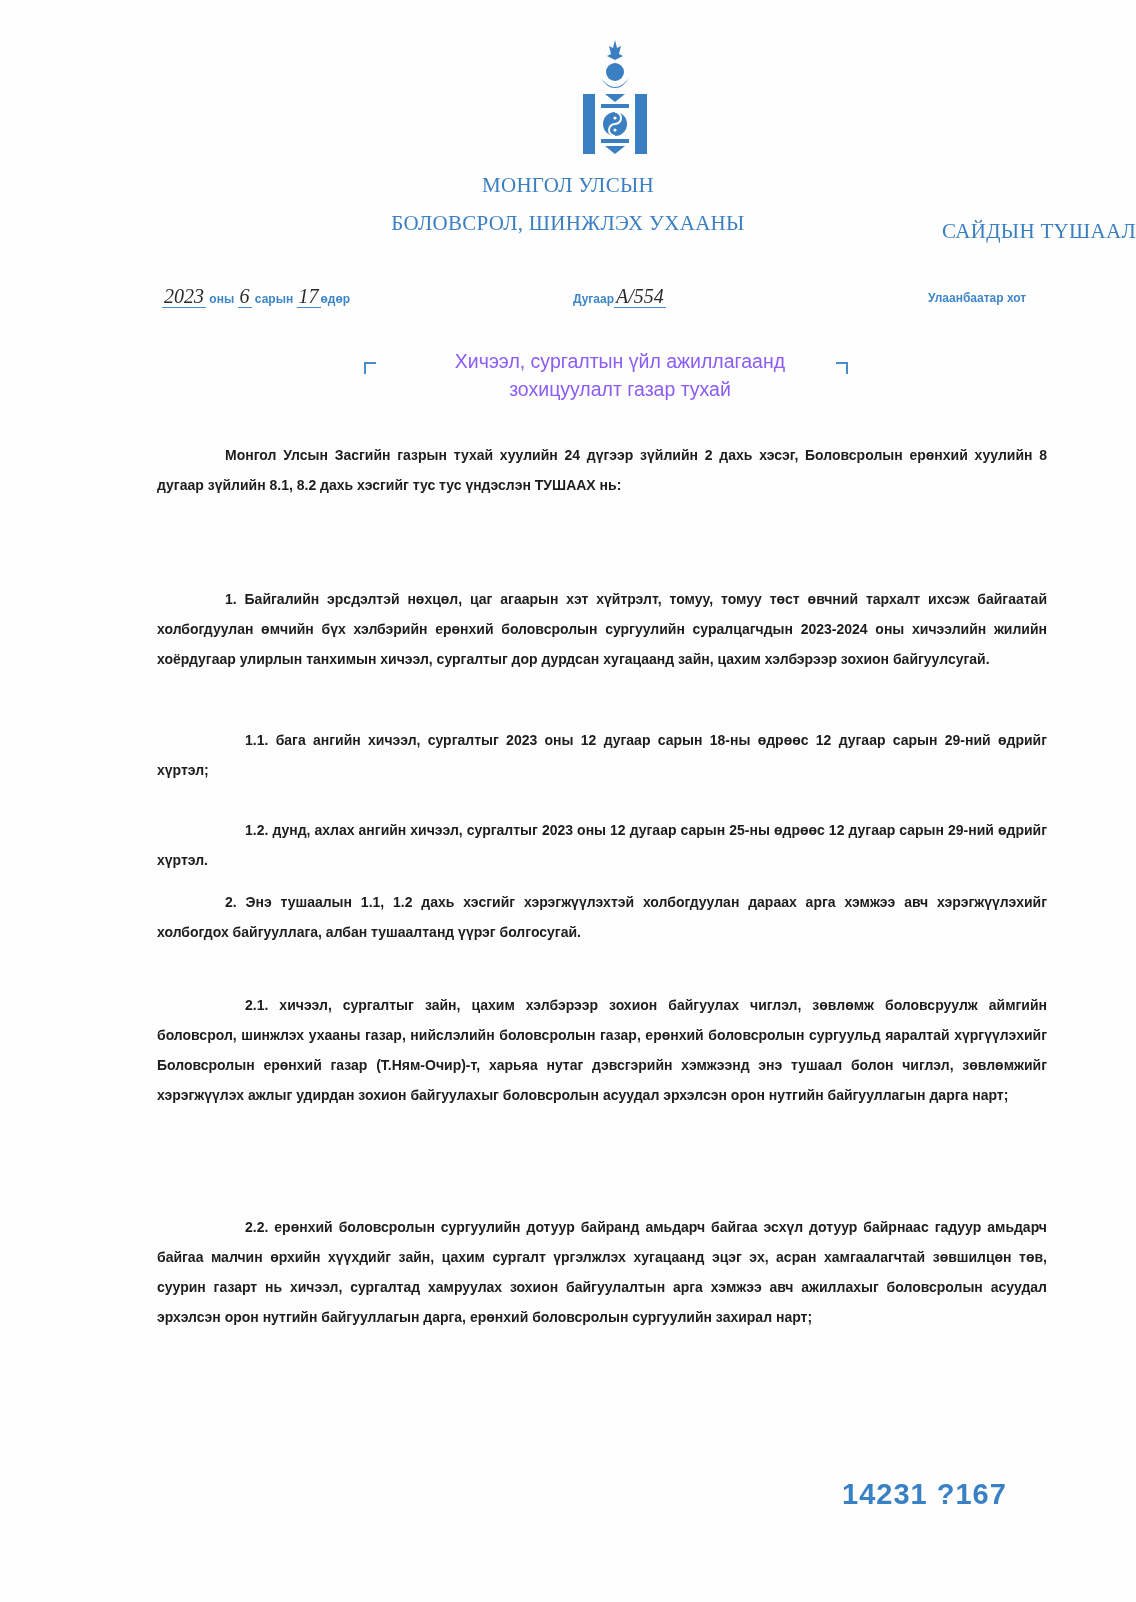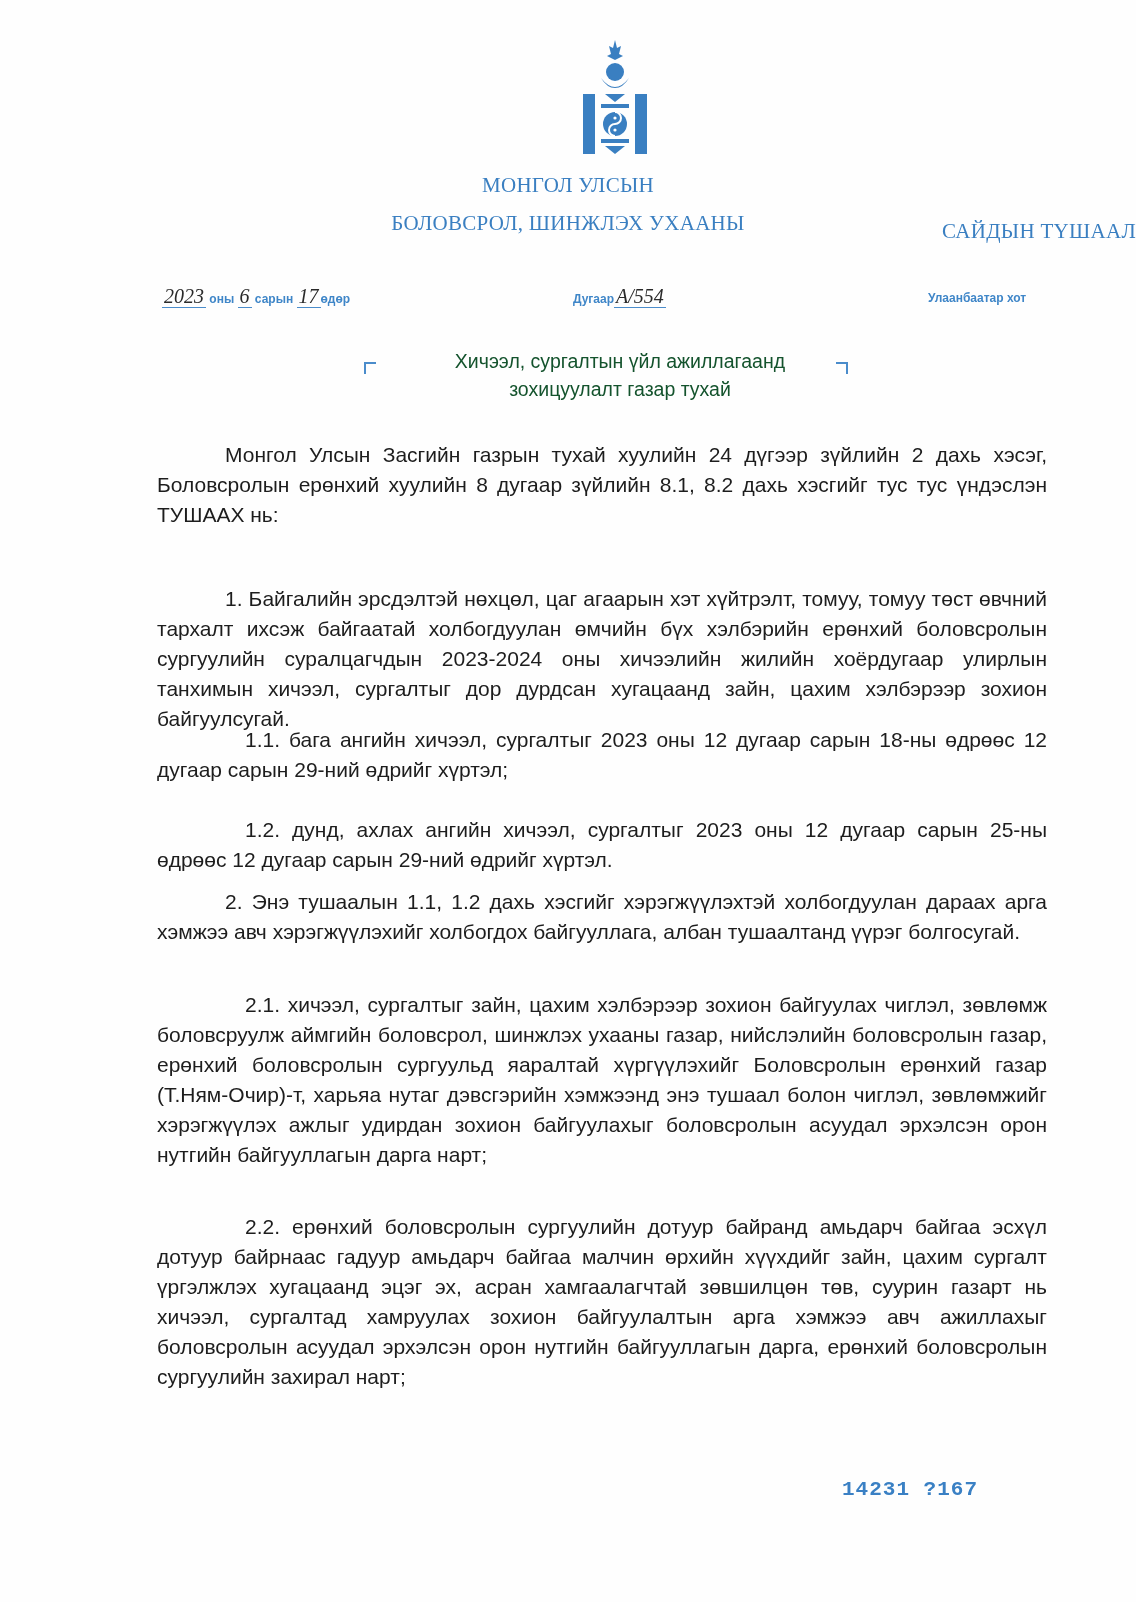--- a/index.html
+++ b/index.html
@@ -3,25 +3,25 @@
 <meta charset="utf-8">
 <style>
   html, body { margin:0; padding:0; background:#ffffff; }
   body { width:1136px; height:1602px; position:relative; overflow:hidden; font-family:"Liberation Sans", sans-serif; color:#1e1e1e; }
   .page { position:absolute; left:0; top:0; width:1136px; height:1602px; background:#fefefe; }
   .emblem { position:absolute; left:583px; top:38px; width:64px; height:118px; }
   .hdr { position:absolute; left:0; width:1136px; text-align:center; font-family:"Liberation Serif", serif; font-weight:normal; color:#3a7fc1; font-size:21px; line-height:26px; letter-spacing:0.3px; }
   .meta { position:absolute; top:285px; font-size:12px; color:#3f86c8; font-weight:bold; }
   .hand { font-family:"Liberation Serif", serif; font-style:italic; color:#2a2a2a; font-size:20px; font-weight:normal; border-bottom:1px solid #4a8ccb; padding:0 2px; }
   .bracket { position:absolute; width:10px; height:10px; border-color:#4a8ccb; border-style:solid; }
-  .title { position:absolute; left:380px; width:480px; top:347px; text-align:center; font-size:19.5px; line-height:28px; color:#14532d; }
-  .para { position:absolute; left:157px; width:890px; font-size:21px; line-height:30px; text-align:justify; color:#1d1d1d; }
+  .title { position:absolute; left:380px; width:480px; top:347px; text-align:center; font-size:19.5px; line-height:28px; color:#8b5cf6; }
+  .para { position:absolute; left:157px; width:890px; font-size:14px; line-height:30px; text-align:justify; color:#1d1d1d;font-weight:bold; }
   .indent1 { text-indent:68px; }
   .indent2 { text-indent:88px; }
-  .stamp { position:absolute; left:842px; top:1478px; font-family:Liberation Mono, monospace; font-size:21px; color:#3a80c4; font-weight:bold; letter-spacing:1px; }
+  .stamp { position:absolute; left:842px; top:1478px; font-family:Liberation Sans, sans-serif; font-size:29px; color:#3a80c4; font-weight:bold; letter-spacing:1px; }
 </style>
 </head>
 <body>
 
 <div class="page">
 
   <svg class="emblem" viewBox="0 0 64 118">
     <g fill="#3a7fc1">
       <path d="M32 2 L34 10 L38 8 L36 16 L40 18 L32 22 L24 18 L28 16 L26 8 L30 10 Z"></path>
       <circle cx="32" cy="34" r="9"></circle>

